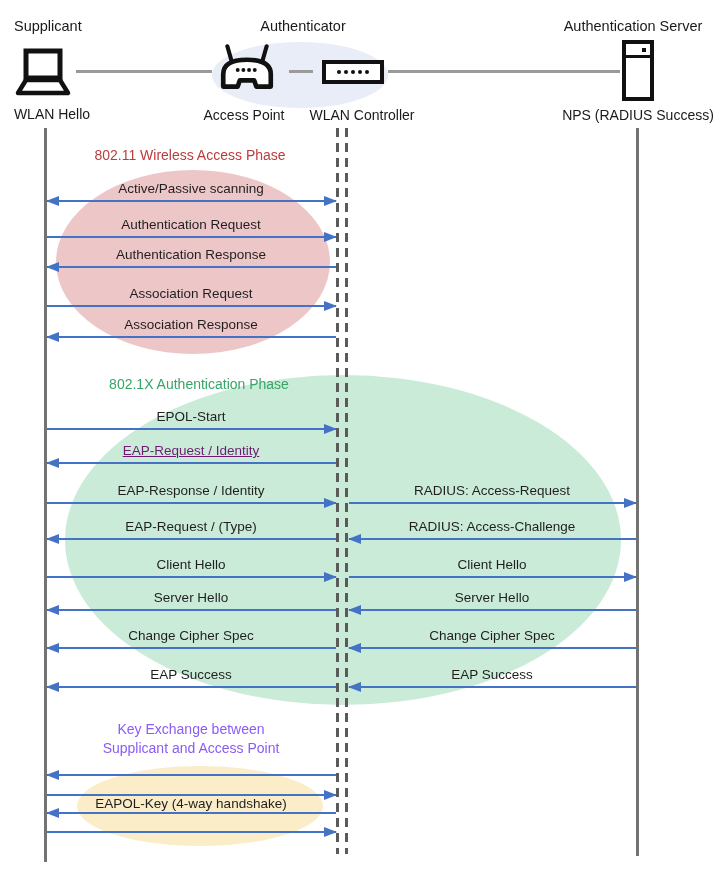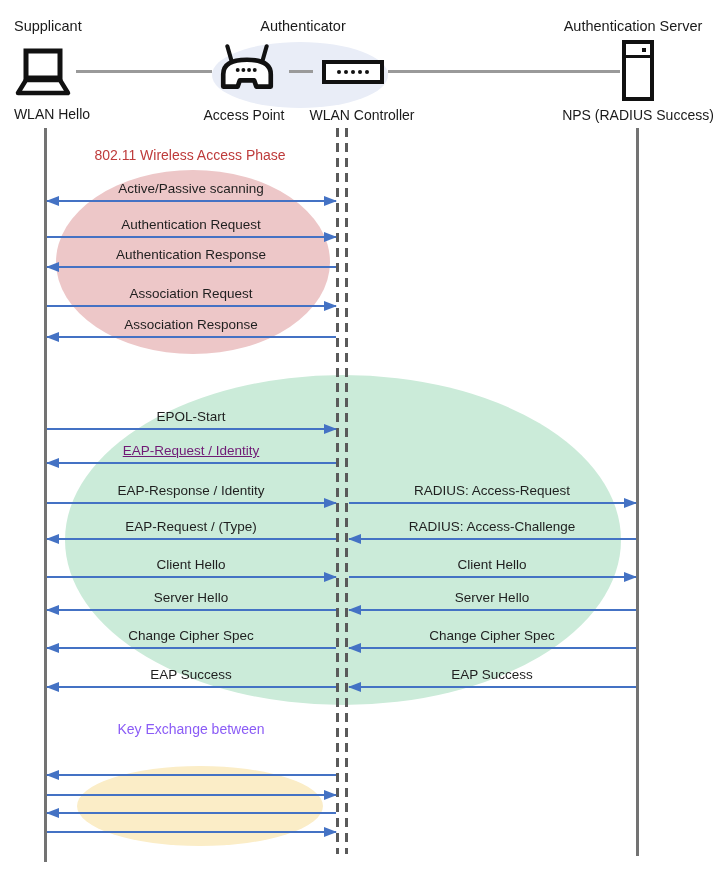--- a/index.html
+++ b/index.html
@@ -90,22 +90,24 @@
   <div class="lifeline" style="left:44px;top:128px;height:734px;"></div>
   <div class="lifeline dashed" style="left:336px;top:128px;height:726px;"></div>
   <div class="lifeline dashed" style="left:345px;top:128px;height:726px;"></div>
   <div class="lifeline" style="left:636px;top:128px;height:728px;"></div>
 
   <div class="phase-ellipse" style="left: 56px; top: 170px; width: 274px; height: 184px; background: rgb(237, 199, 200);"></div>
   <div class="phase-ellipse" style="left: 65px; top: 375px; width: 556px; height: 330px; background: rgb(203, 235, 217);"></div>
   <div class="phase-ellipse" style="left: 77px; top: 766px; width: 246px; height: 80px; background: rgb(251, 237, 199);"></div>
 
   <div class="phase-title" style="left: 190px; top: 146px; color: rgb(190, 59, 59);">802.11 Wireless Access Phase</div>
+  <div class="phase-title" style="left: 199px; top: 375px; color: rgb(55, 165, 103);">802.1X Authentication Phase</div>
   <div class="phase-title" style="left: 191px; top: 720px; color: #8b5cf6;">
     <div>Key Exchange between</div>
+    <div>Supplicant and Access Point</div>
   </div>
 
   <div id="messages">
       <div class="msg-line" style="left: 47px; width: 289px; top: 200px; background: rgb(68, 114, 196);">
         <span class="msg-head" style="right: -1px; border-left: 13px solid rgb(68, 114, 196);"></span>
         <span class="msg-head" style="left: -1px; border-right: 13px solid rgb(68, 114, 196);"></span>
       </div>
       <div class="msg-label" style="left: 191px; top: 180px; color: rgb(31, 31, 31);">Active/Passive scanning</div>
       <div class="msg-line" style="left: 47px; width: 289px; top: 236px; background: rgb(68, 114, 196);">
         <span class="msg-head" style="right: -1px; border-left: 13px solid rgb(68, 114, 196);"></span>
@@ -181,18 +183,19 @@
       <div class="msg-label" style="left: 492px; top: 666px; color: rgb(31, 31, 31);">EAP Success</div>
       <div class="msg-line" style="left: 47px; width: 289px; top: 774px; background: rgb(68, 114, 196);">
         <span class="msg-head" style="left: -1px; border-right: 13px solid rgb(68, 114, 196);"></span>
       </div>
       <div class="msg-line" style="left: 47px; width: 289px; top: 794px; background: rgb(68, 114, 196);">
         <span class="msg-head" style="right: -1px; border-left: 13px solid rgb(68, 114, 196);"></span>
       </div>
       <div class="msg-line" style="left: 47px; width: 289px; top: 812px; background: rgb(68, 114, 196);">
         <span class="msg-head" style="left: -1px; border-right: 13px solid rgb(68, 114, 196);"></span>
       </div>
+      <div class="msg-label" style="left: 191px; top: 795px; color: rgb(31, 31, 31);">EAPOL-Key (4-way handshake)</div>
       <div class="msg-line" style="left: 47px; width: 289px; top: 831px; background: rgb(68, 114, 196);">
         <span class="msg-head" style="right: -1px; border-left: 13px solid rgb(68, 114, 196);"></span>
       </div>
     </div>
 
 </div>
 
 </body></html>

